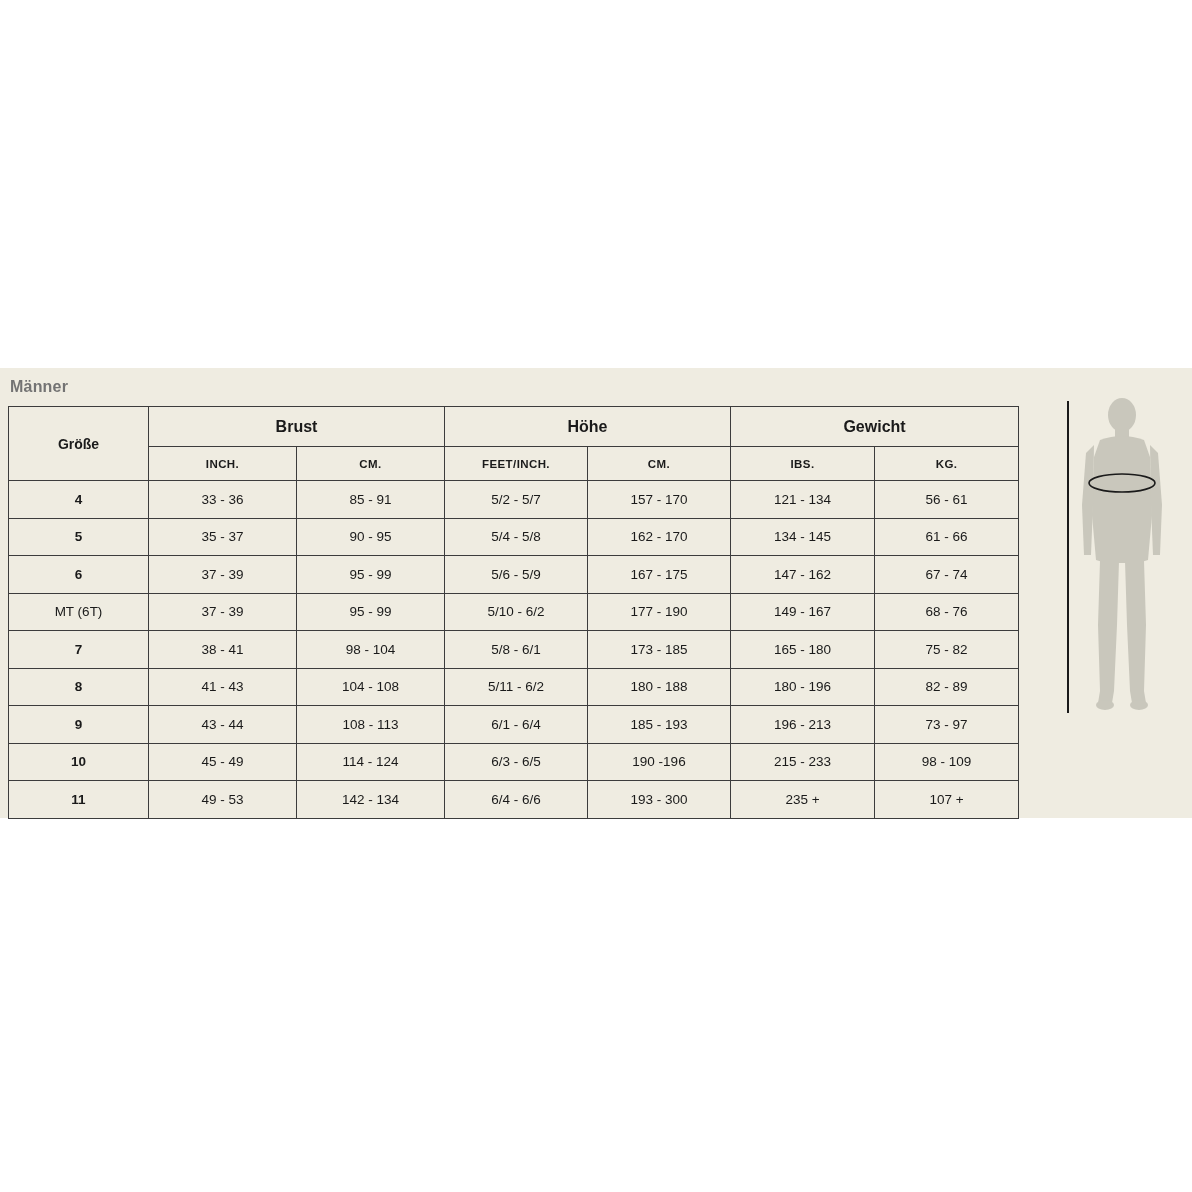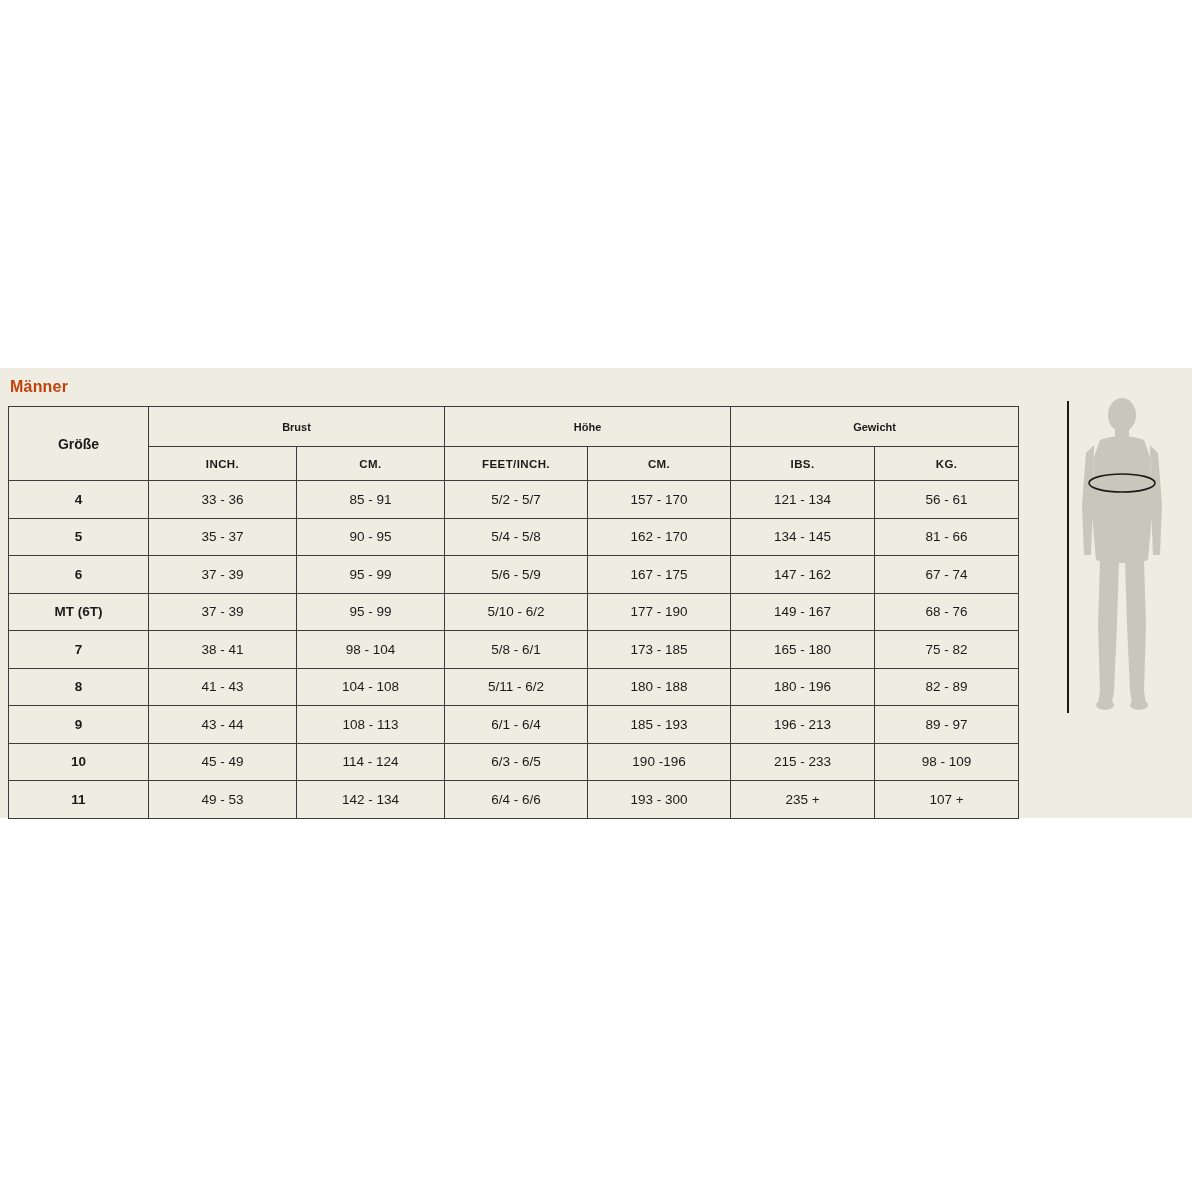--- a/index.html
+++ b/index.html
@@ -23,21 +23,21 @@
     height: 450px;
     background: #efece1;
   }
 
   #title {
     position: absolute;
     left: 10px;
     top: 10px;
     font-size: 16px;
     font-weight: bold;
-    color: #c2410c;
+    color: #737373;
     letter-spacing: 0.2px;
   }
 
   #table-wrap {
     position: absolute;
     left: 8px;
     top: 38px;
     width: 1010px;
   }
 
@@ -61,42 +61,42 @@
     vertical-align: middle;
     color: #1a1a1a;
     font-size: 13.5px;
     font-weight: normal;
     padding: 0;
   }
 
   tr.group-row td {
     height: 39px;
     font-weight: bold;
-    font-size: 11px;
+    font-size: 16px;
   }
   tr.group-row td.grp-size {
     font-size: 14px;
   }
 
   tr.unit-row td {
     height: 33px;
     font-weight: bold;
     font-size: 11.5px;
     letter-spacing: 0.4px;
   }
 
   tr.data-row td {
     height: 36.5px;
     font-size: 13.5px;
   }
   tr.data-row td.size-cell {
     font-weight: bold;
   }
   tr.data-row td.size-cell.mt {
-    font-weight: bold;
+    font-weight: normal;
     margin-top: 44px;
   }
 
   
   #figure {
     position: absolute;
     left: 1060px;
     top: 395px;
     width: 120px;
     height: 330px;
@@ -146,21 +146,21 @@
           <td>121 - 134</td>
           <td>56 - 61</td>
         </tr>
         <tr class="data-row">
           <td class="size-cell">5</td>
           <td>35 - 37</td>
           <td>90 - 95</td>
           <td>5/4 - 5/8</td>
           <td>162 - 170</td>
           <td>134 - 145</td>
-          <td>81 - 66</td>
+          <td>61 - 66</td>
         </tr>
         <tr class="data-row">
           <td class="size-cell">6</td>
           <td>37 - 39</td>
           <td>95 - 99</td>
           <td>5/6 - 5/9</td>
           <td>167 - 175</td>
           <td>147 - 162</td>
           <td>67 - 74</td>
         </tr>
@@ -191,21 +191,21 @@
           <td>180 - 196</td>
           <td>82 - 89</td>
         </tr>
         <tr class="data-row">
           <td class="size-cell">9</td>
           <td>43 - 44</td>
           <td>108 - 113</td>
           <td>6/1 - 6/4</td>
           <td>185 - 193</td>
           <td>196 - 213</td>
-          <td>89 - 97</td>
+          <td>73 - 97</td>
         </tr>
         <tr class="data-row">
           <td class="size-cell">10</td>
           <td>45 - 49</td>
           <td>114 - 124</td>
           <td>6/3 - 6/5</td>
           <td>190 -196</td>
           <td>215 - 233</td>
           <td>98 - 109</td>
         </tr>

